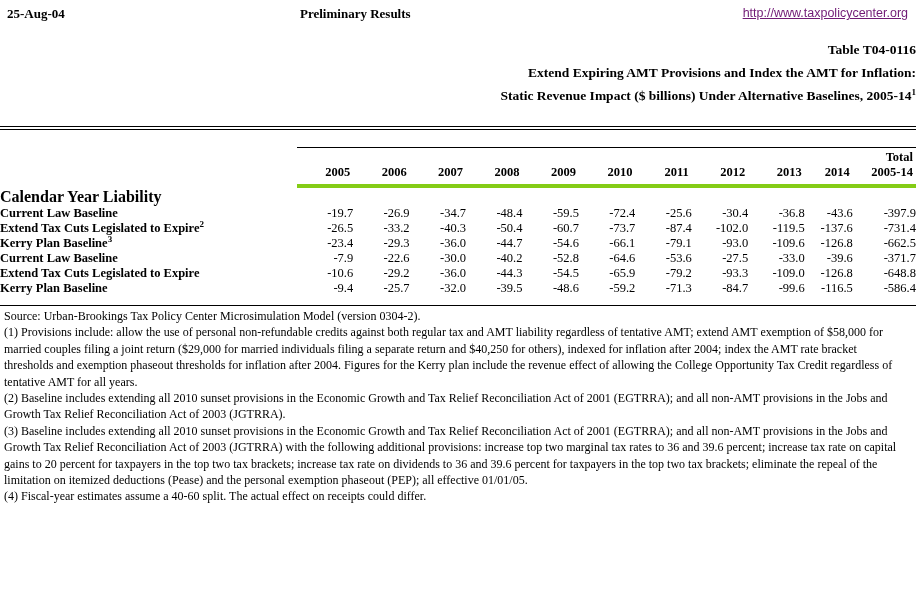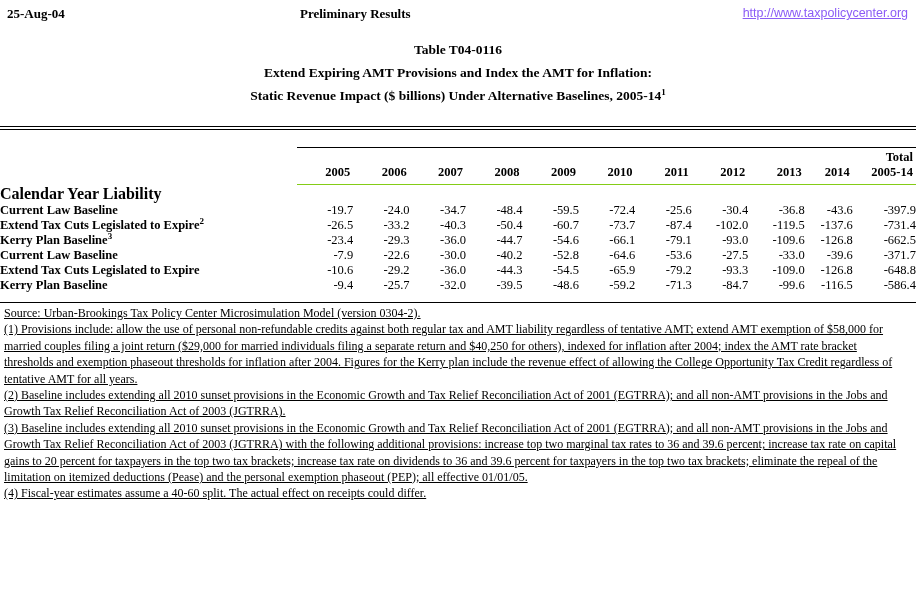--- a/index.html
+++ b/index.html
@@ -15,43 +15,43 @@
     border-radius: 30px;
   }
   
   .topbar { position: absolute; top: 6px; left: 0; width: 100%; height: 20px; font-size: 13px; }
   .topbar .date { position: absolute; left: 7px; top: 0; font-weight: bold; }
   .topbar .center-label { position: absolute; left: 300px; top: 0; font-weight: bold; text-align: right; }
   .topbar .url-link {
     position: absolute; right: 8px; top: 0;
     font-family: "Liberation Sans", sans-serif;
     font-size: 12.5px;
-    color: #8b5cf6;
+    color: #701a75;
     text-decoration: underline;
     cursor: pointer;
   }
   
-  .titles { margin-top: 38px; text-align: center; font-weight: bold; font-size: 13.5px; line-height: 23px; }
+  .titles { margin-top: 38px; text-align: right; font-weight: bold; font-size: 13.5px; line-height: 23px; }
   .titles sup { font-size: 9px; vertical-align: super; line-height: 0; }
   
   .double-rule { margin-top: 19px; height: 4px; border-top: 1.5px solid #000; border-bottom: 1.5px solid #000; }
   
   table.results { width: 100%; border-collapse: collapse; table-layout: fixed; margin-top: 17px; font-size: 12.5px; }
   table.results td, table.results th { padding: 0; vertical-align: bottom; overflow: hidden; white-space: nowrap; }
-  tr.hdr th { font-weight: bold; text-align: right; padding: 2px 3px 4px 0; border-top: 1px solid #000; border-bottom: 1px solid #84cc16; }
+  tr.hdr th { font-weight: bold; text-align: right; padding: 2px 3px 4px 0; border-top: 1px solid #000; border-bottom: 4px solid #84cc16; }
   tr.hdr th.lbl { border: none; }
   tr.hdr th .tot-line { display: block; line-height: 15px; }
   td.section-cell { font-size: 16px; font-weight: bold; padding: 7px 0 3px 5px; margin-left: 13px; }
   td.section-cell.second { padding-top: 16px; }
   td.row-label { font-weight: bold; padding: 3px 0 3px 15px; }
   td.val { text-align: right; padding: 3px 3px 3px 0; }
   sup.cellsup { font-size: 9px; vertical-align: super; line-height: 0; font-weight: bold; }
   
   .bottom-rule { margin-top: 9px; border-top: 1.5px solid #000; }
-  .footnotes { padding: 2px 8px 0 4px; font-size: 12px; line-height: 16.4px; text-decoration: underline; }
+  .footnotes { padding: 2px 8px 0 4px; font-size: 12px; line-height: 16.4px; }
   .footnotes p { margin: 0; }
 </style>
 </head>
 <body>
 
 <div class="page">
 
   <div class="topbar">
     <span class="date">25-Aug-04</span>
     <span class="center-label">Preliminary Results</span>
@@ -98,21 +98,21 @@
             <span class="tot-line">Total</span>
             <span class="tot-line">2005-14</span>
           </th>
         </tr>
         <tr>
           <td class="section-cell" colspan="12">Calendar Year Liability</td>
         </tr>
         <tr>
           <td class="row-label">Current Law Baseline</td>
           <td class="val">-19.7</td>
-          <td class="val">-24.0</td>
+          <td class="val">-26.9</td>
           <td class="val">-34.7</td>
           <td class="val">-48.4</td>
           <td class="val">-59.5</td>
           <td class="val">-72.4</td>
           <td class="val">-25.6</td>
           <td class="val">-30.4</td>
           <td class="val">-36.8</td>
           <td class="val">-43.6</td>
           <td class="val">-397.9</td>
         </tr>

